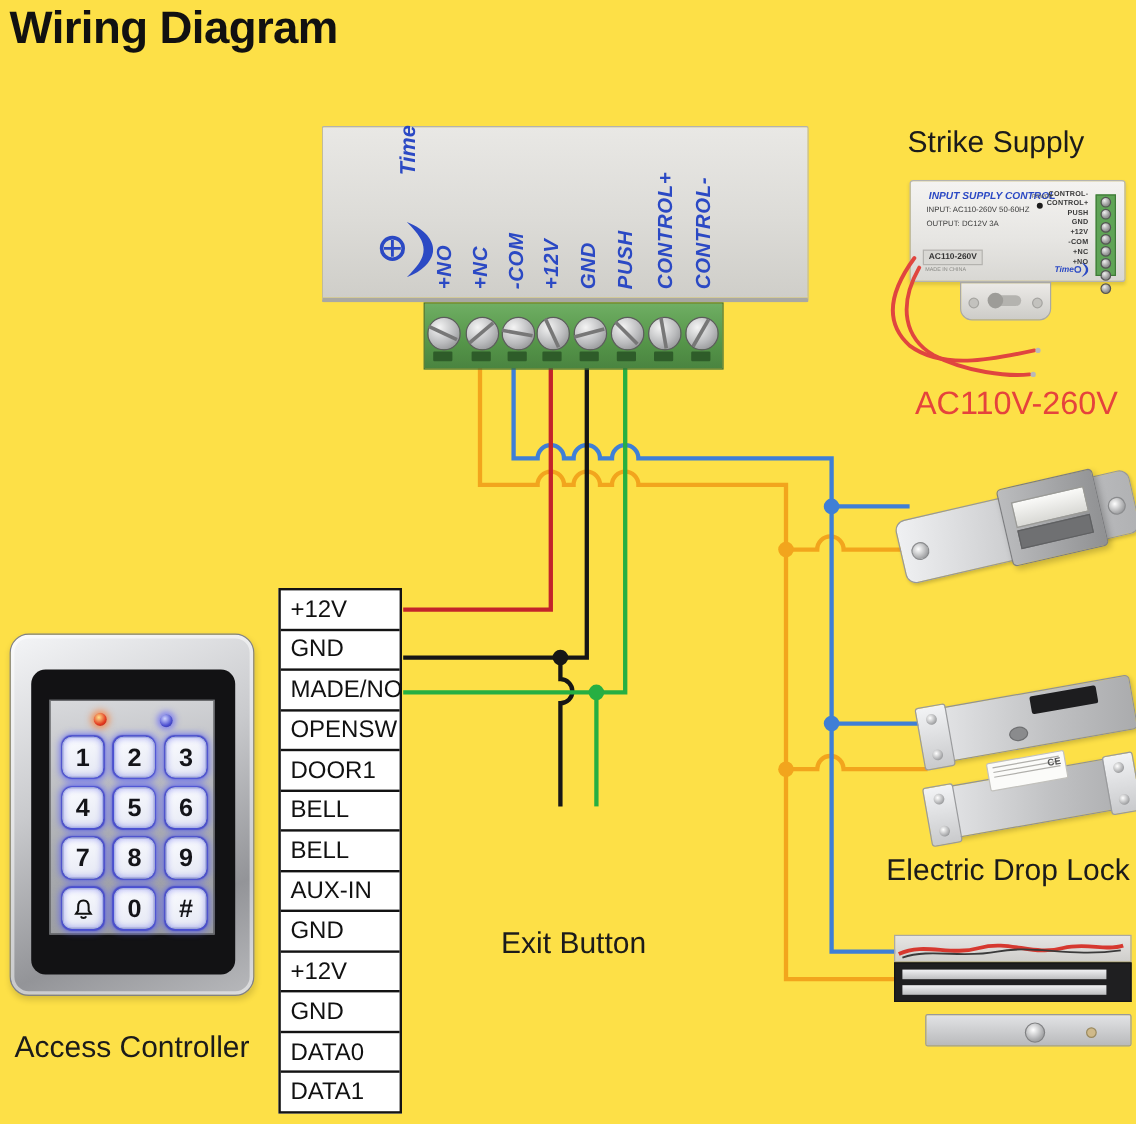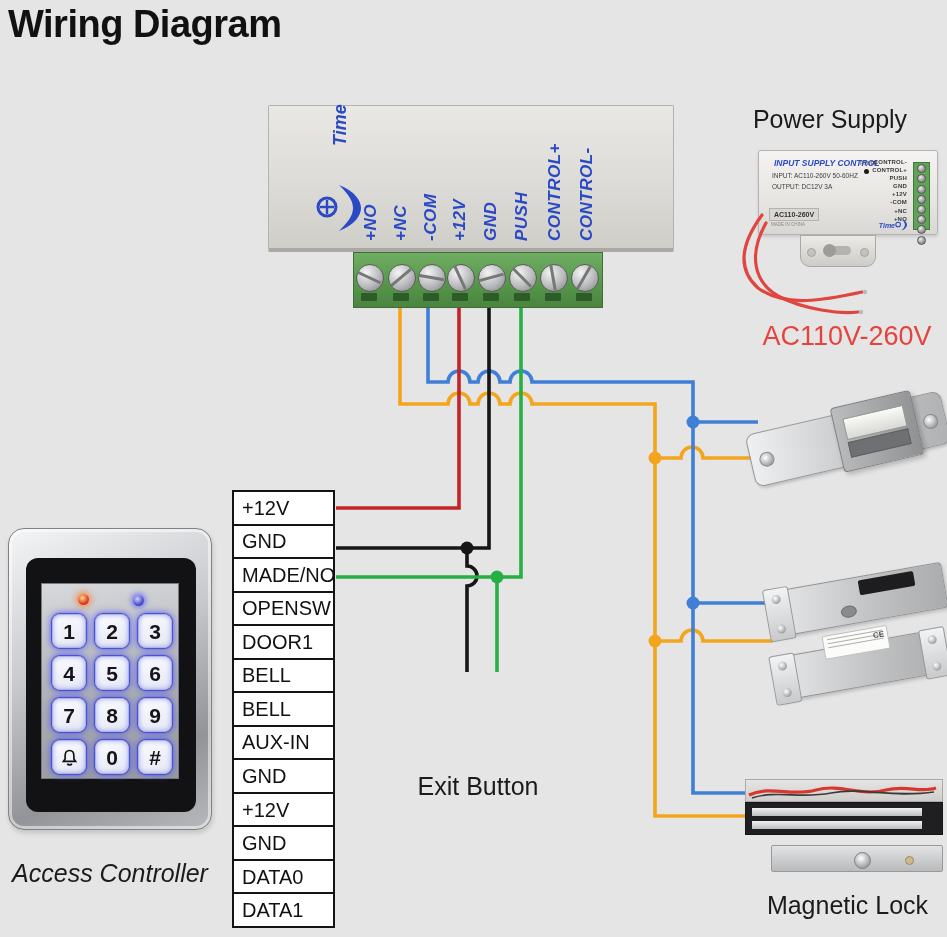--- a/index.html
+++ b/index.html
@@ -1,16 +1,16 @@
 <!DOCTYPE html>
 <html><head>
 <meta charset="utf-8">
 <style>
   html,body{margin:0;padding:0;background:#fff;}
-  #canvas{position:relative;width:947px;height:937px;background:#e5e5e5;overflow:hidden;
+  #canvas{position:relative;width:947px;height:937px;background:#fde047;overflow:hidden;
           font-family:"Liberation Sans",sans-serif;}
   .abs{position:absolute;}
   
   .title{left:8px;top:2px;font:700 38px/1.2 "Liberation Sans",sans-serif;color:#111;letter-spacing:-.5px;}
   .note{left:8px;top:53px;font:400 26px/1.2 "Liberation Sans",sans-serif;color:#e8282d;}
   
   .lbl{font:400 25px/1.2 "Liberation Sans",sans-serif;color:#1b1b1b;text-align:center;}
   
   .main-unit{left:268px;top:105px;width:406px;height:147px;box-sizing:border-box;
     background:linear-gradient(180deg,#e9e8e5 0%,#dcdbd7 55%,#cfcec9 100%);
@@ -212,21 +212,21 @@
       <div class="screw" style="left: 186px;">
         <i style="transform: rotate(80deg);"></i>
       </div>
       <div class="slot" style="left: 191px;"></div>
       <div class="screw" style="left: 217px;">
         <i style="transform: rotate(-60deg);"></i>
       </div>
       <div class="slot" style="left: 222px;"></div>
     </div>
 
-  <div class="abs lbl" style="left:718px;top:104px;width:224px;">Power Supply</div>
+  <div class="abs lbl" style="left:718px;top:104px;width:224px;">Strike Supply</div>
   <div class="abs psu-box">
     <div class="psu-title">INPUT SUPPLY CONTROL</div>
     <div class="psu-line1">INPUT: AC110-260V 50-60HZ</div>
     <div class="psu-line2">OUTPUT: DC12V 3A</div>
     <div class="psu-sticker">AC110-260V</div>
     <div class="psu-made">MADE IN CHINA</div>
     <div class="psu-power">POWER</div>
     <div class="psu-powerdot"></div>
     <div class="psu-terms" id="psu-terms">
         <div>CONTROL-</div>
@@ -301,38 +301,38 @@
           <span class="fh" style="bottom:6px"></span>
         </span>
       <span class="wlabel" style="left:52px;top:-14px;width:64px;height:22px;">
         <i></i>
           <i></i>
           <i></i>
         <span class="ce">CE</span>
       </span>
     </div>
   </div>
+  <div class="abs lbl" style="left:733px;top:710px;width:214px;">Electric Drop Lock</div>
 
   <div class="abs" style="left:745px;top:775px;width:200px;height:105px;">
     <div class="rot mag-top">
       <svg width="196" height="21" viewBox="0 0 196 21">
         <path d="M3,15 C25,5 45,17 70,10 C95,3 115,17 140,10 C160,5 175,13 190,8" fill="none" stroke-width="3.2" stroke="#d6382f"></path>
         <path d="M6,18 C30,10 55,19 85,13 C115,7 145,18 188,12" fill="none" stroke="#3a3a3a" stroke-width="1.6"></path>
       </svg>
     </div>
     <div class="rot mag-face">
       <span class="mag-bar" style="top:5px"></span>
       <span class="mag-bar" style="top:18px"></span>
     </div>
     <div class="rot mag-arm">
       <span class="mag-screw"></span>
       <span class="mag-dot"></span>
     </div>
   </div>
-  <div class="abs lbl" style="left:750px;top:890px;width:195px;">Magnetic Lock</div>
 
   <div class="abs acc-frame">
     <div class="acc-bezel"></div>
     <div class="acc-panel">
       <span class="led led-red"></span>
       <span class="led led-blue"></span>
       <div class="keys" id="keys">
           <div class="key">1</div>
           <div class="key">2</div>
           <div class="key">3</div>
@@ -346,21 +346,21 @@
             <svg width="21" height="21" viewBox="0 0 24 24">
               <path d="M12 4 C8.7 4 7 6.6 7 10 L7 13.6 L5 16.5 L19 16.5 L17 13.6 L17 10 C17 6.6 15.3 4 12 4 Z" fill="none" stroke="#111" stroke-width="1.9"></path>
               <path d="M9.6 19 a2.6 2.1 0 0 0 5 0" fill="none" stroke="#111" stroke-width="1.9"></path>
             </svg>
           </div>
           <div class="key">0</div>
           <div class="key">#</div>
         </div>
     </div>
   </div>
-  <div class="abs lbl" style="left:0;top:858px;width:220px;font-style:italic;">Access Controller</div>
+  <div class="abs lbl" style="left:0;top:858px;width:220px;">Access Controller</div>
 
   <div class="abs lbl" style="left:388px;top:771px;width:180px;">Exit Button</div>
 
   <div class="ctable abs" id="ctable">
       <div class="trow">+12V</div>
       <div class="trow">GND</div>
       <div class="trow">MADE/NO</div>
       <div class="trow">OPENSW</div>
       <div class="trow">DOOR1</div>
       <div class="trow">BELL</div>

